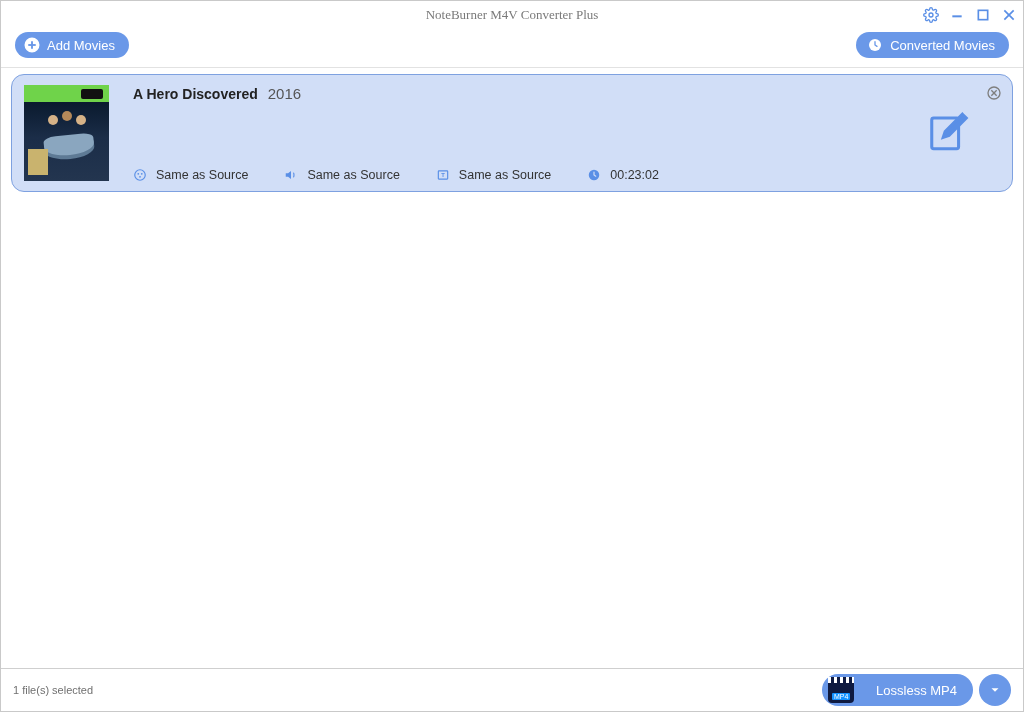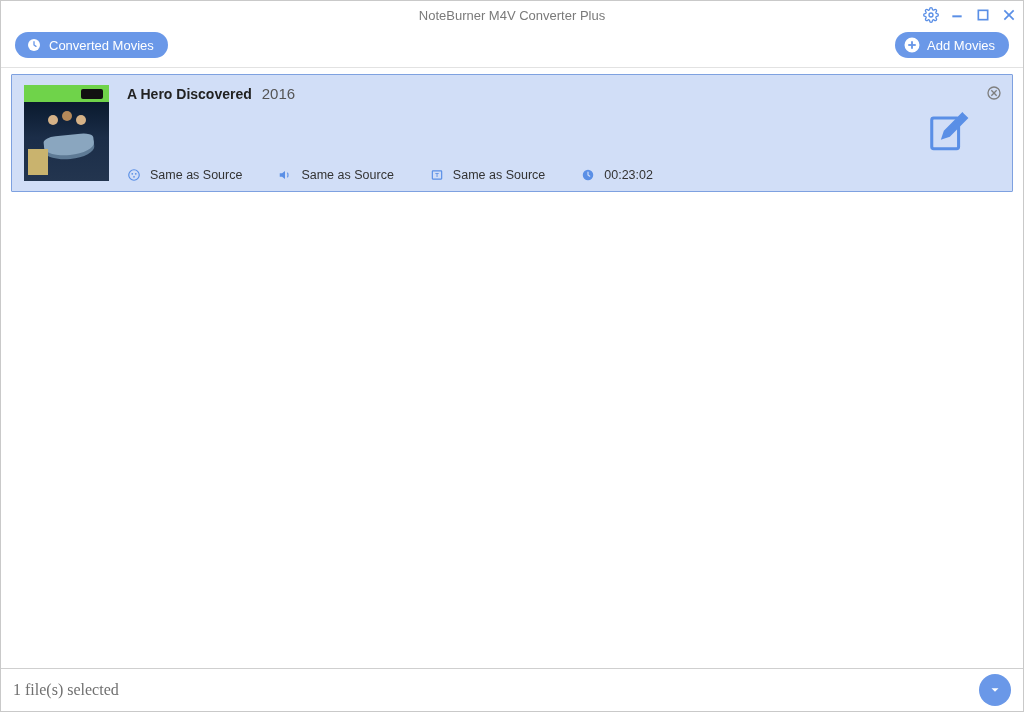--- a/index.html
+++ b/index.html
@@ -1,36 +1,36 @@
 <!DOCTYPE html>
 <html><head>
 <meta charset="utf-8">
 <style>
   * { box-sizing: border-box; margin: 0; padding: 0; }
   html, body { width: 1024px; height: 712px; font-family: Arial, Helvetica, sans-serif; font-size: 13px; color: #333; background: #fff; }
   .window { width: 1024px; height: 712px; border: 1px solid #c9c9c9; display: flex; flex-direction: column; background: #fff; }
 
   
-  .titlebar { height: 28px; display: flex; align-items: center; justify-content: center; position: relative; background: #fff; }
+  .titlebar { height: 28px; display: flex; align-items: center; justify-content: center; position: relative; background: #fff; font-family: Liberation Serif, serif; }
   .titlebar .title { color: #7a7a7a; font-size: 13px; }
   .titlebar .controls { position: absolute; right: 6px; top: 0; height: 28px; display: flex; align-items: center; gap: 10px; }
   .titlebar .controls svg { width: 16px; height: 16px; display: block; }
   .ctl { cursor: pointer; color: #5a8fe6; }
 
   
   .toolbar { height: 38px; display: flex; align-items: center; justify-content: space-between; padding: 0 14px 6px 14px; }
   .pill-btn { display: inline-flex; align-items: center; gap: 6px; background: #6a98e8; color: #fff; border: none; border-radius: 14px; height: 26px; padding: 0 14px 0 8px; font-size: 13px; cursor: pointer; }
   .pill-btn .picon { width: 18px; height: 18px; display: inline-flex; align-items: center; justify-content: center; }
   .pill-btn.right { padding-left: 10px; }
 
   
   .main { flex: 1; padding: 6px 10px; overflow: auto; border-top: 1px solid #e2e2e2; border-bottom: 1px solid #cfcfcf; }
 
   
-  .movie-row { border: 1px solid #7ea1e0; background: #d1def7; border-radius: 1px; padding: 10px 12px; display: flex; gap: 18px; position: relative; }
+  .movie-row { border: 1px solid #7ea1e0; background: #d1def7; border-radius: 13px; padding: 10px 12px; display: flex; gap: 24px; position: relative; }
   .thumb { width: 85px; height: 96px; background: linear-gradient(to bottom, #6fd34a 0%, #6fd34a 18%, #0a1a2e 18%, #1b2d48 55%, #23354f 100%); position: relative; flex-shrink: 0; }
   .thumb::before { content: ""; position: absolute; top: 4px; right: 6px; width: 22px; height: 10px; background: #111; border-radius: 2px; }
   .thumb::after { content: ""; position: absolute; bottom: 6px; left: 4px; width: 20px; height: 26px; background: #c9b36e; }
   .thumb .ship { position: absolute; left: 20px; top: 50px; width: 50px; height: 20px; background: #8aa6bf; border-radius: 30% 30% 60% 60%; transform: rotate(-6deg); box-shadow: 0 4px 0 #5e7a95; }
   .thumb .heads { position: absolute; left: 24px; top: 24px; width: 40px; height: 20px; }
   .thumb .heads span { position:absolute; width: 10px; height: 10px; background:#d6b287; border-radius:50%; }
   .thumb .heads span:nth-child(1){ left:0; top:6px; }
   .thumb .heads span:nth-child(2){ left:14px; top:2px; background:#b5895a;}
   .thumb .heads span:nth-child(3){ left:28px; top:6px; }
 
@@ -43,21 +43,21 @@
   .meta { display: inline-flex; align-items: flex-start; gap: 9px; font-size: 12.5px; color: #333; }
   .meta .micon { width: 14px; height: 14px; color: #5a8fe6; }
 
   .edit-icon { position: absolute; right: 40px; top: 50%; transform: translateY(-50%); color: #5a8fe6; }
   .edit-icon svg { width: 46px; height: 46px; }
   .close-row { position: absolute; right: 10px; top: 10px; color: #7f7f7f; cursor: pointer; }
   .close-row svg { width: 16px; height: 16px; }
 
   
   .statusbar { height: 42px; display: flex; align-items: center; justify-content: space-between; padding: 0 12px; background: #fff; }
-  .status-text { color: #707070; font-size: 16px; font-family: Liberation Serif, serif; }
+  .status-text { color: #707070; font-size: 11px; }
   .format-group { display: flex; align-items: stretch; }
   .format-btn { display: inline-flex; align-items: center; background: #6a98e8; color: #fff; height: 32px; border-radius: 16px; padding: 0 16px 0 6px; gap: 22px; font-size: 13px; cursor: pointer; border: none; }
   .format-btn .mp4-badge { width: 26px; height: 26px; border-radius: 4px; background: #0f1a40; position: relative; display: inline-flex; align-items: flex-end; justify-content: center; }
   .format-btn .mp4-badge::before { content: ""; position: absolute; top: 0; left: 0; right: 0; height: 6px; background: repeating-linear-gradient(90deg, #fff 0 3px, #0f1a40 3px 6px); }
   .format-btn .mp4-badge span { font-size: 7px; background: #1492ff; color: #fff; padding: 0 2px; border-radius: 1px; margin-bottom: 3px; }
   .format-dd { width: 32px; height: 32px; margin-left: 6px; background: #6a98e8; color: #fff; border-radius: 16px; display: inline-flex; align-items: center; justify-content: center; cursor: pointer; border: none; }
   .format-dd svg { width: 14px; height: 14px; }
 </style>
 </head>
 <body>
@@ -86,38 +86,38 @@
       <span class="ctl">
         <svg viewBox="0 0 24 24" stroke="currentColor" stroke-width="2.5">
             <line x1="5" y1="5" x2="19" y2="19"></line>
             <line x1="19" y1="5" x2="5" y2="19"></line>
           </svg>
       </span>
     </div>
   </div>
 
   <div class="toolbar">
-    <button class="pill-btn right">
-      <span class="picon">
-        <svg viewBox="0 0 24 24" width="16" height="16">
-            <circle cx="12" cy="12" r="9" fill="#fff"></circle>
-            <path d="M12 7v5l3 2" stroke="#6a98e8" stroke-width="2" fill="none" stroke-linecap="round"></path>
-          </svg>
-      </span>
-      <span>Converted Movies</span>
-    </button>
     <button class="pill-btn">
       <span class="picon">
         <svg viewBox="0 0 24 24" width="18" height="18" fill="none" stroke="#fff" stroke-width="2">
             <circle cx="12" cy="12" r="9" fill="#fff"></circle>
             <line x1="12" y1="7" x2="12" y2="17" stroke="#6a98e8" stroke-width="2.5"></line>
             <line x1="7" y1="12" x2="17" y2="12" stroke="#6a98e8" stroke-width="2.5"></line>
           </svg>
       </span>
       <span>Add Movies</span>
+    </button>
+    <button class="pill-btn right">
+      <span class="picon">
+        <svg viewBox="0 0 24 24" width="16" height="16">
+            <circle cx="12" cy="12" r="9" fill="#fff"></circle>
+            <path d="M12 7v5l3 2" stroke="#6a98e8" stroke-width="2" fill="none" stroke-linecap="round"></path>
+          </svg>
+      </span>
+      <span>Converted Movies</span>
     </button>
   </div>
 
   <div class="main">
     <div class="movie-row">
       <div class="thumb">
         <div class="heads">
             <span></span>
             <span></span>
             <span></span>
@@ -182,20 +182,26 @@
             <line x1="8" y1="8" x2="16" y2="16"></line>
             <line x1="16" y1="8" x2="8" y2="16"></line>
           </svg>
       </span>
     </div>
   </div>
 
   <div class="statusbar">
     <span class="status-text">1 file(s) selected</span>
     <div class="format-group">
+      <button class="format-btn">
+        <span class="mp4-badge">
+            <span>MP4</span>
+          </span>
+        <span>Lossless MP4</span>
+      </button>
       <button class="format-dd">
         <svg viewBox="0 0 24 24" fill="currentColor">
             <path d="M6 9l6 6 6-6z"></path>
           </svg>
       </button>
     </div>
   </div>
 
 </div>
 

